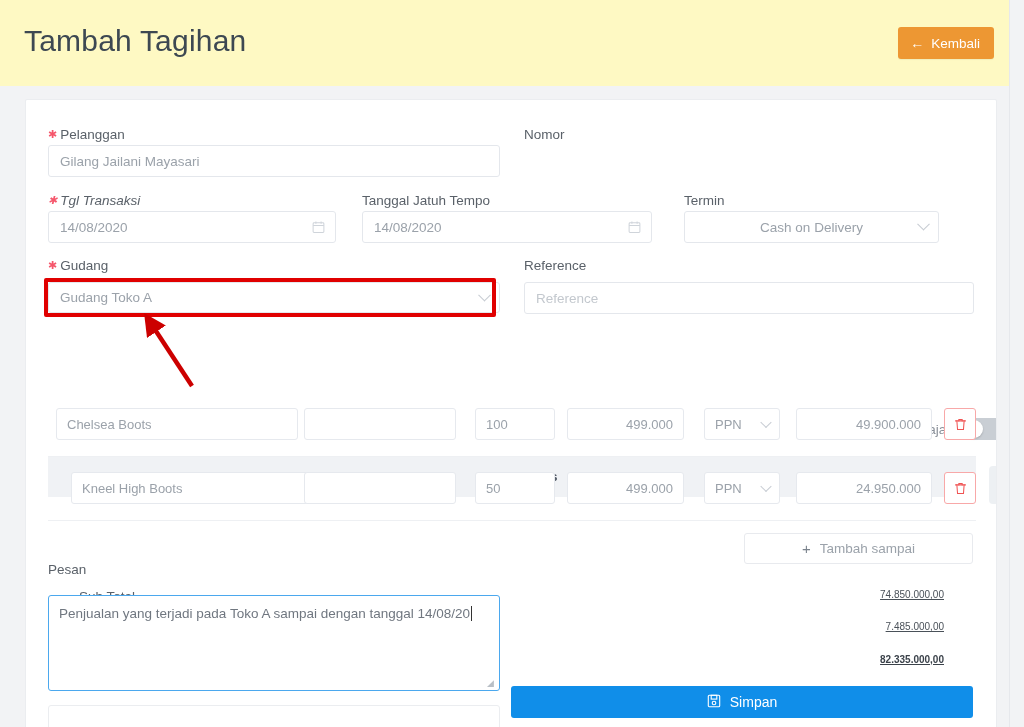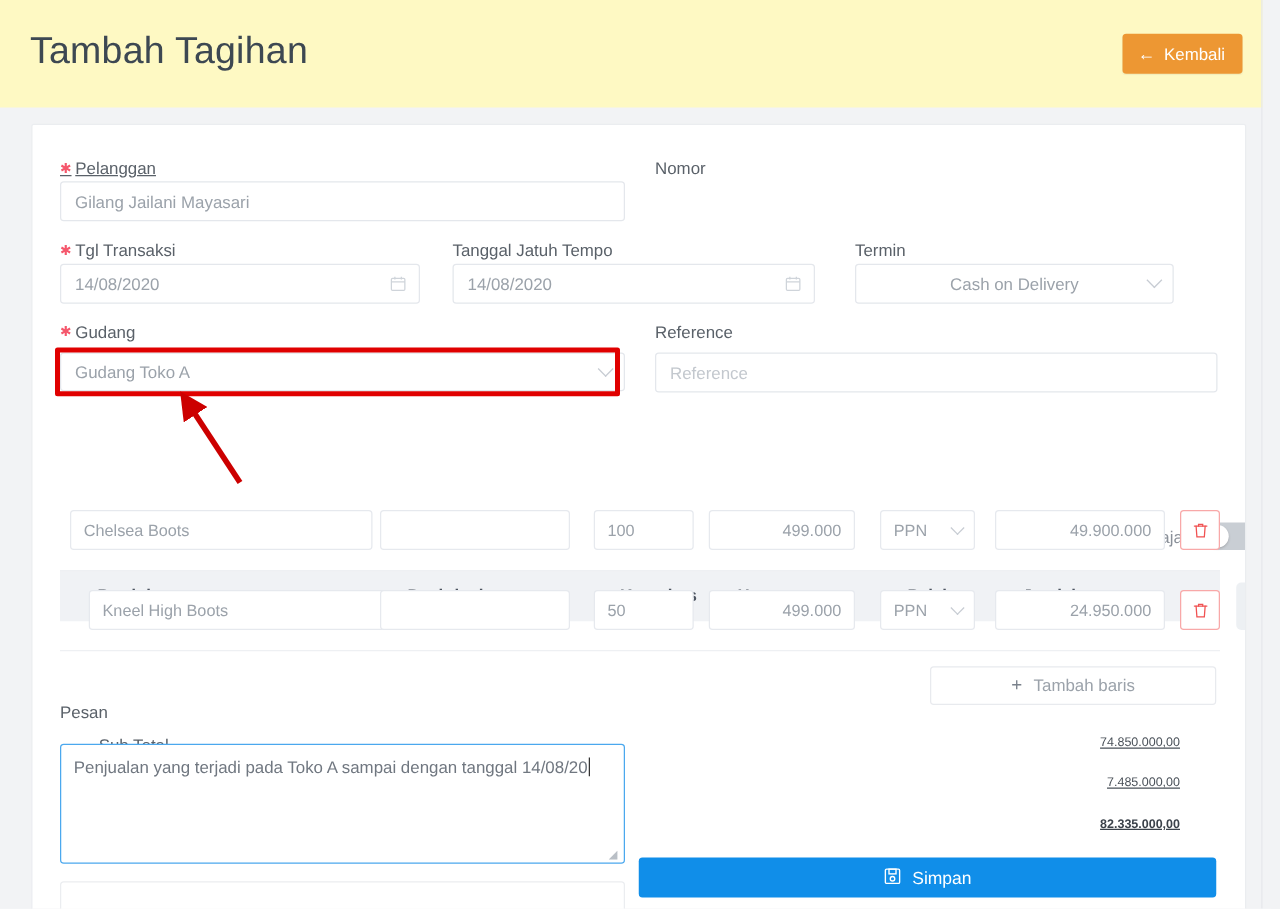--- a/index.html
+++ b/index.html
@@ -352,32 +352,32 @@
       <span class="arrow-left">←</span>
       <span>Kembali</span>
     </button>
   </div>
 
   <div class="right-rule"></div>
 
   <div class="card">
     <div class="card-inner">
 
-      <div class="flabel" style="left:22px; top:27px;text-decoration:underline;">
+      <div class="flabel" style="left:22px; top:27px;">
         <span class="req-star">✱</span><span>Pelanggan</span>
       </div>
       <div class="fld" style="left:22px; top:45px; width:452px;">
         <span>Gilang Jailani Mayasari</span>
       </div>
 
       <div class="flabel" style="left:498px; top:27px;">
         <span>Nomor</span>
       </div>
 
-      <div class="flabel" style="left:22px; top:93px;">
+      <div class="flabel" style="left:22px; top:93px;font-style:italic;">
         <span class="req-star">✱</span><span>Tgl Transaksi</span>
       </div>
       <div class="fld" style="left:22px; top:111px; width:288px;">
         <span>14/08/2020</span>
         <span class="suffix-icon">
           <svg width="13" height="13" viewBox="0 0 14 14" fill="none" stroke="#cfd4da" stroke-width="1.1">
             <rect x="1.2" y="2.4" width="11.6" height="10.4" rx="1"></rect>
             <line x1="1.2" y1="5.3" x2="12.8" y2="5.3"></line>
             <line x1="4.2" y1="1" x2="4.2" y2="3.4"></line>
             <line x1="9.8" y1="1" x2="9.8" y2="3.4"></line>
@@ -504,21 +504,21 @@
             <path d="M3.1 3.1 L3.8 12.4 L10.2 12.4 L10.9 3.1"></path>
             <path d="M5.2 3.1 L5.2 1.6 L8.8 1.6 L8.8 3.1"></path>
           </svg>
         </div>
       </div>
 
       <div class="row-sep" style="top:420px;"></div>
 
       <div class="add-row-btn" style="left:718px; top:433px; width:229px;">
         <span class="plus">+</span>
-        <span>Tambah baris</span>
+        <span>Tambah sampai</span>
       </div>
 
       <span class="tot-label" style="top:489px;">Sub Total</span>
       <span class="tot-value" style="top:489px;">74.850.000,00</span>
 
       <span class="tot-label" style="top:521px;">PPN</span>
       <span class="tot-value" style="top:521px;">7.485.000,00</span>
 
       <span class="tot-label bold" style="top:554px;">Total</span>
       <span class="tot-value bold" style="top:554px;">82.335.000,00</span>

